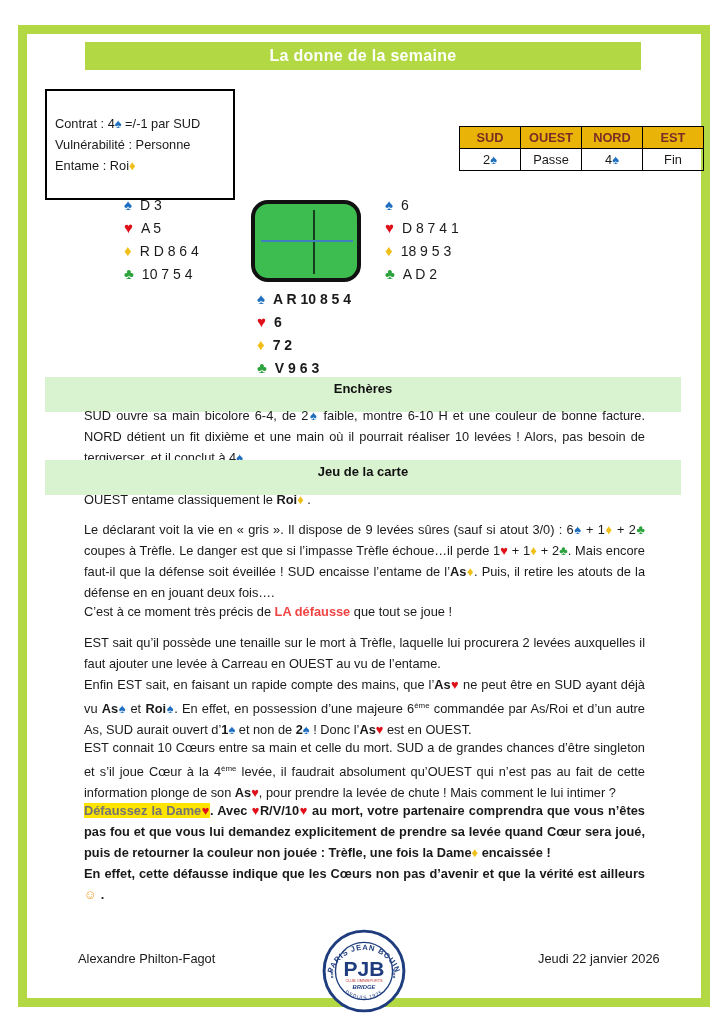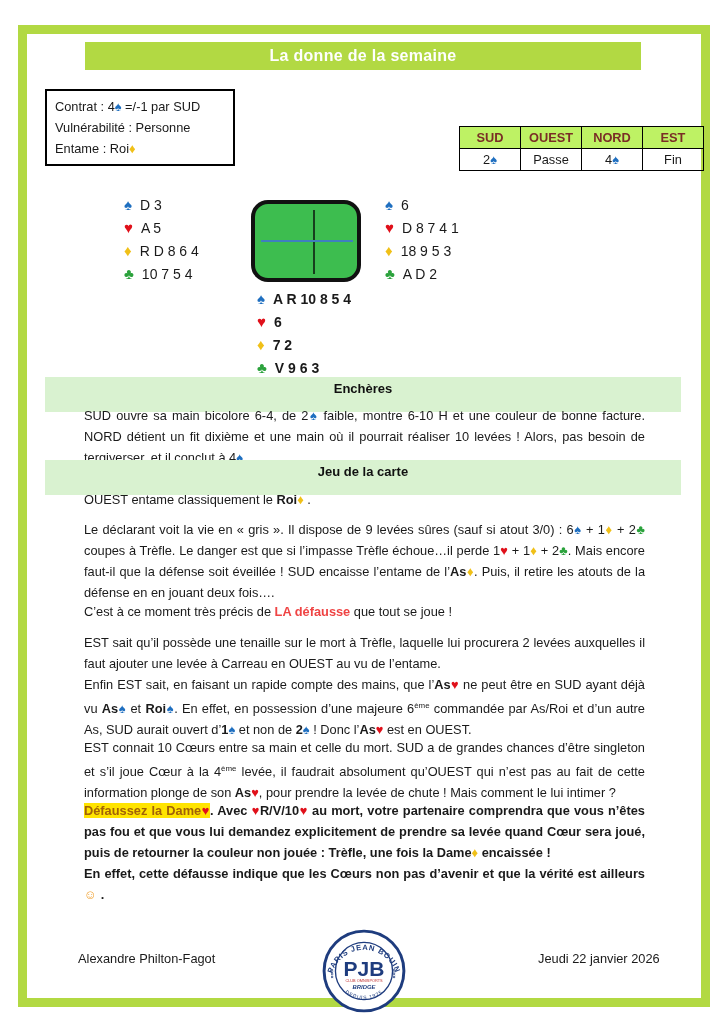--- a/index.html
+++ b/index.html
@@ -4,42 +4,42 @@
 <style>
   html,body{margin:0;padding:0;background:#ffffff;}
   .page{position:relative;width:724px;height:1024px;background:#fff;overflow:hidden;
         font-family:"Liberation Sans",sans-serif;color:#1a1a1a;}
   .frame{position:absolute;left:18px;top:25px;width:692px;height:982px;
          border:9px solid #b2d943;box-sizing:border-box;}
   .title-bar{position:absolute;left:85px;top:42px;width:556px;height:28px;
          background:#b2d943;color:#ffffff;font-weight:bold;font-size:16px;
          line-height:28px;text-align:center;letter-spacing:.3px;}
   .contract-box{position:absolute;left:45px;top:89px;width:190px;border:2px solid #000;
-         box-sizing:border-box;padding:5px 8px;font-size:12.8px;line-height:1.65;}
+         box-sizing:border-box;padding:22px 8px;font-size:12.8px;line-height:1.65;}
   .hand{position:absolute;font-size:14px;font-weight:500;}
   .hand .row{height:23px;line-height:23px;white-space:nowrap;}
   .hand .row span:first-child{margin-right:8px;font-size:15px;}
   .hand-north{left:257px;top:104px;}
   .hand-west{left:124px;top:193px;}
   .hand-east{left:385px;top:193px;}
   .hand-south{left:257px;top:287px;font-weight:bold;}
   .center-table{position:absolute;left:251px;top:200px;width:110px;height:82px;
          background:#3dbd4f;border:4px solid #111;border-radius:17px;box-sizing:border-box;}
   .center-table .vline{position:absolute;left:58px;top:6px;width:2px;height:64px;background:#173f1d;}
   .center-table .hline{position:absolute;left:6px;top:36px;width:92px;height:2px;background:#3f7fbe;}
   .bid-table{position:absolute;left:459px;top:126px;border-collapse:collapse;font-size:12.8px;}
   .bid-table td{border:1.5px solid #000;text-align:center;height:21px;padding:0 4px;}
-  .bid-table .hd{background:#bef264;color:#7a2e26;font-weight:bold;width:52px;}
+  .bid-table .hd{background:#eab308;color:#7a2e26;font-weight:bold;width:52px;}
   .section-bar{position:absolute;left:45px;width:636px;height:35px;background:#d9f2d0;
          font-weight:bold;font-size:13px;line-height:23px;text-align:center;color:#111;}
   .para{position:absolute;left:84px;width:561px;font-size:12.8px;line-height:21px;
          text-align:justify;white-space:pre-wrap;}
   .s{color:#1f6fc0;} .h{color:#e0101a;} .d{color:#f0c018;} .c{color:#2ba23c;}
   .b{font-weight:bold;} .rb{color:#ef4444;font-weight:bold;}
-  .hl{background:#ffe400;color:#a16207;font-weight:bold;}
+  .hl{background:#ffe400;color:#737373;font-weight:bold;}
   .hlh{background:#ffe400;color:#e0101a;font-weight:bold;}
   .sup{vertical-align:super;font-size:.62em;}
   .emoji{color:#f0a030;font-weight:normal;}
   .footer-author{position:absolute;left:78px;top:951px;font-size:12.8px;}
   .footer-date{position:absolute;left:538px;top:951px;font-size:12.8px;}
   .logo{position:absolute;left:322px;top:927px;width:84px;height:88px;z-index:5;}
 </style>
 </head>
 <body>
 

